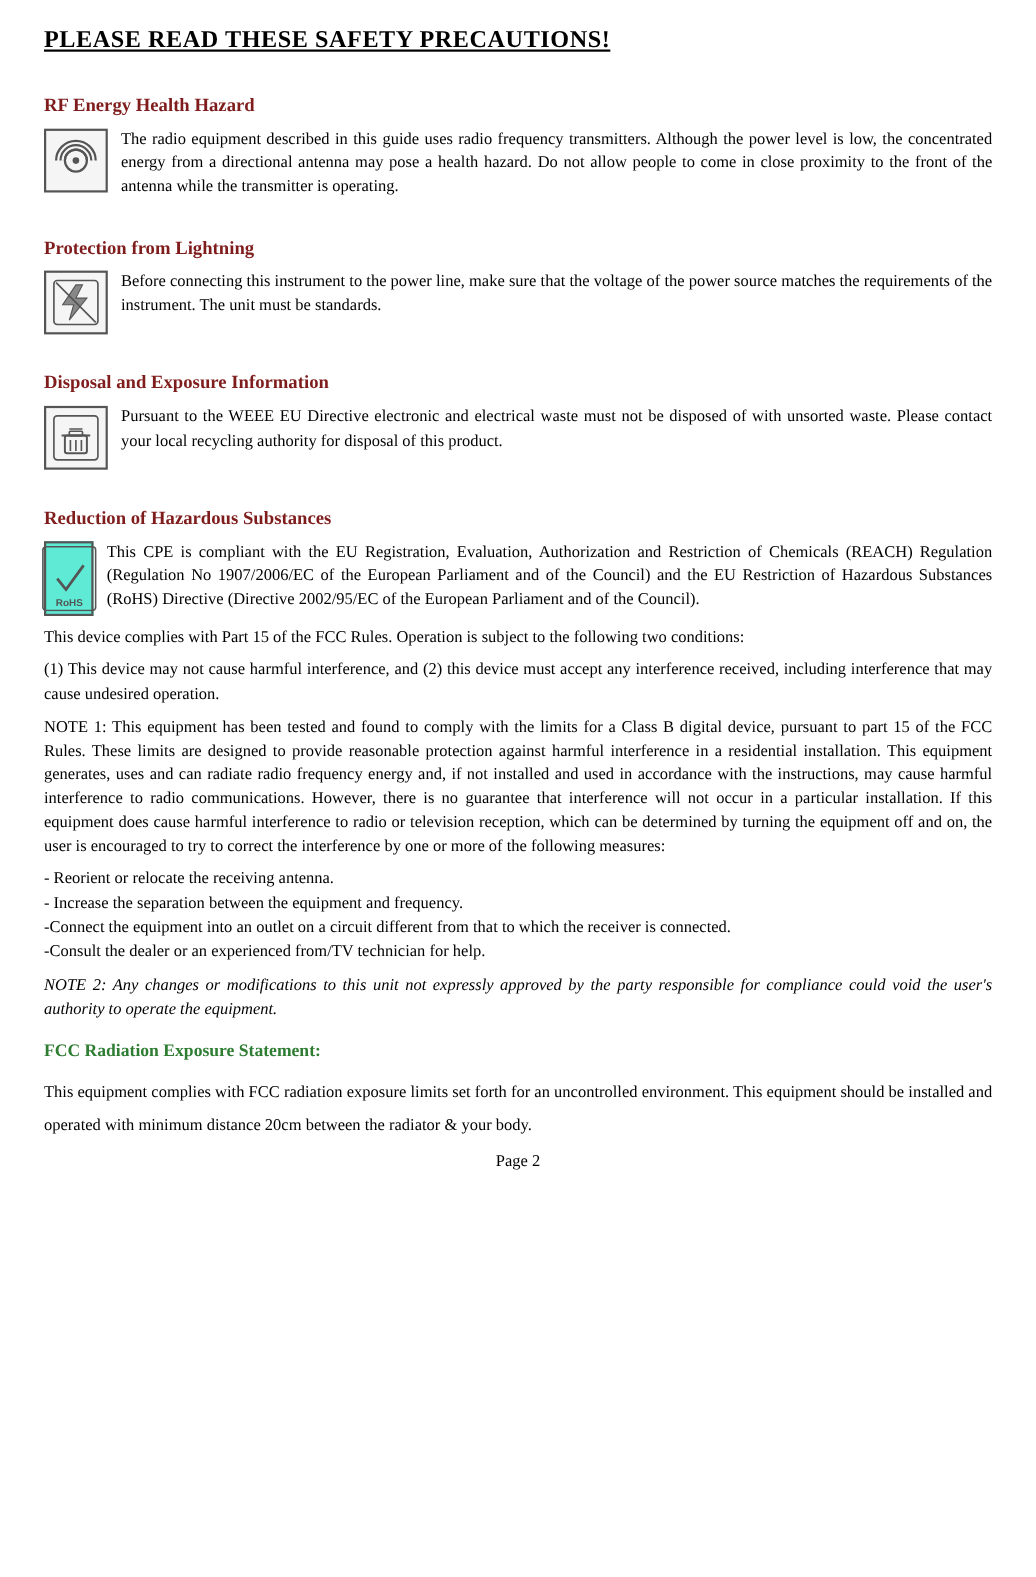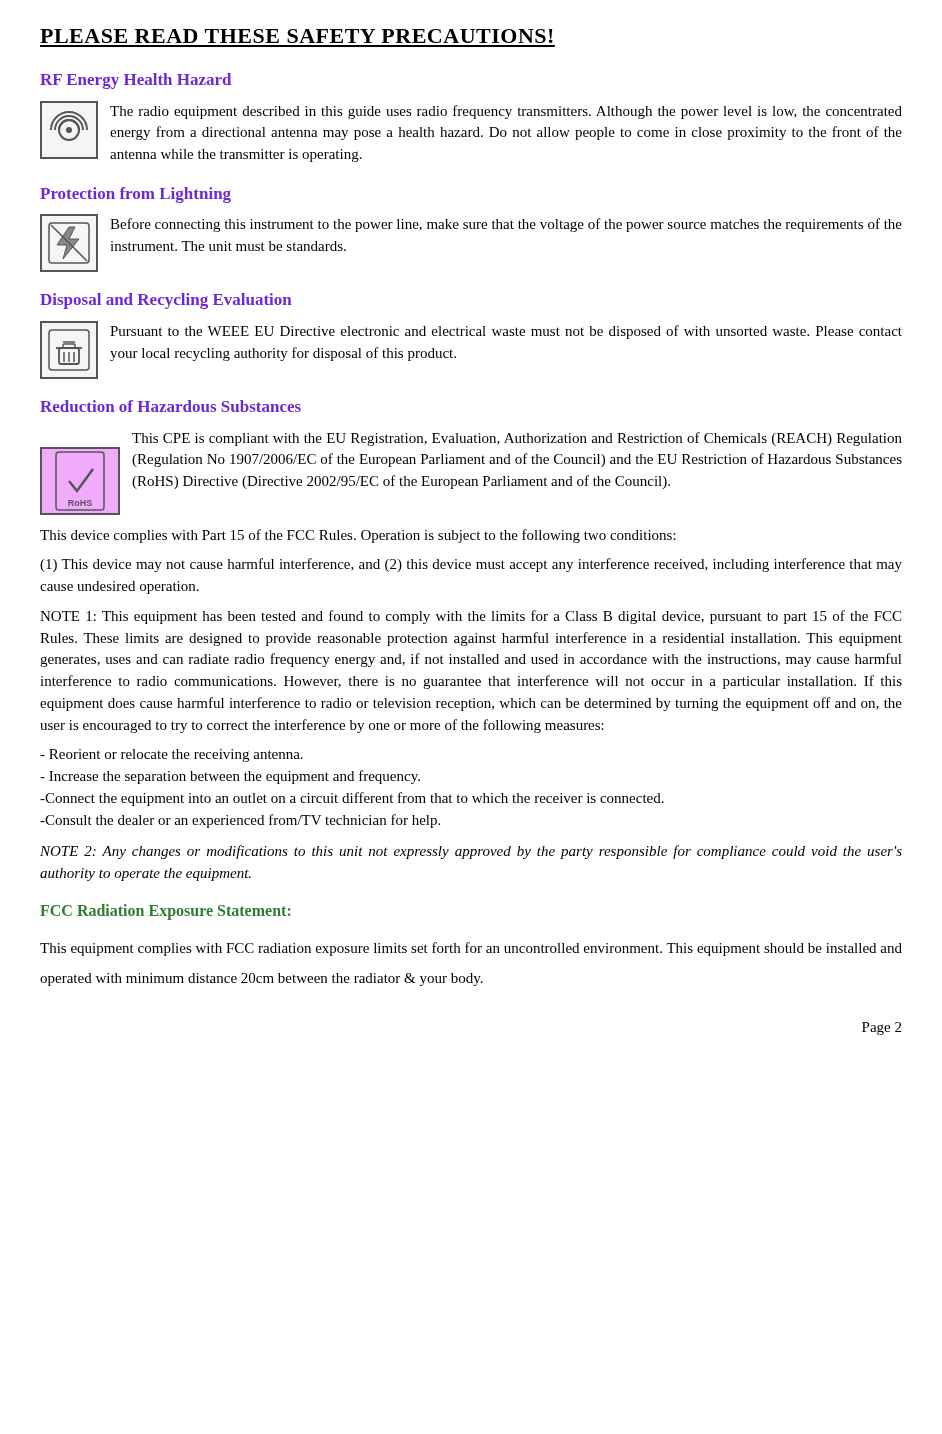--- a/index.html
+++ b/index.html
@@ -16,23 +16,23 @@
       font-size: 22px;
       font-weight: bold;
       text-decoration: underline;
       color: #000;
       margin-bottom: 8px;
       letter-spacing: 0.5px;
     }
     .section-title {
       font-size: 17px;
       font-weight: bold;
-      color: #6d28d9;
+      color: #7f1d1d;
       margin-bottom: 8px;
-      margin-top: 16px;
+      margin-top: 32px;
     }
     .section-block {
       display: flex;
       align-items: flex-start;
       margin-bottom: 10px;
       gap: 12px;
     }
     .icon-box {
       width: 58px;
       height: 58px;
@@ -63,38 +63,37 @@
     }
     p.body-text {
       text-align: justify;
       margin-bottom: 8px;
     }
     .note-block {
       text-align: justify;
       margin-bottom: 8px;
     }
     .page-num {
-      text-align: right;
-      margin-top: 24px;
+      text-align: center;
+      margin-top: 8px;
       font-size: 15px;
     }
     .rohs-box {
-      width: 80px;
+      width: 45px;
       height: 68px;
       border: 2px solid #555;
       flex-shrink: 0;
       display: flex;
       align-items: center;
       justify-content: center;
       flex-direction: column;
       font-size: 11px;
       font-weight: bold;
-      background: #f0abfc;
+      background: #5eead4;
       padding: 2px;
-      margin-top: 19px;
     }
   </style>
 </head>
 <body>
 
 <div class="main-title">PLEASE READ THESE SAFETY PRECAUTIONS!</div>
 
 <div>
   <div class="section-title">RF Energy Health Hazard</div>
   <div class="section-block">
@@ -119,21 +118,21 @@
         <rect x="2" y="2" width="40" height="40" rx="3" fill="none" stroke="#555" stroke-width="1.5"></rect>
         <polygon points="22,6 10,24 20,24 16,38 32,18 22,18 28,6" fill="#888" stroke="#555" stroke-width="1"></polygon>
         <line x1="4" y1="4" x2="40" y2="40" stroke="#555" stroke-width="1.5"></line>
       </svg>
     </div>
     <div class="section-text">Before connecting this instrument to the power line, make sure that the voltage of the power source matches the requirements of the instrument. The unit must be standards.</div>
   </div>
 </div>
 
 <div>
-  <div class="section-title">Disposal and Recycling Evaluation</div>
+  <div class="section-title">Disposal and Exposure Information</div>
   <div class="section-block">
     <div class="icon-box">
       <svg width="44" height="44" viewBox="0 0 44 44">
         <rect x="2" y="2" width="40" height="40" rx="3" fill="none" stroke="#555" stroke-width="1.5"></rect>
 
         <rect x="12" y="20" width="20" height="16" rx="2" fill="none" stroke="#555" stroke-width="1.8"></rect>
         <line x1="9" y1="20" x2="35" y2="20" stroke="#555" stroke-width="1.8"></line>
         <rect x="16" y="16" width="12" height="4" rx="1" fill="none" stroke="#555" stroke-width="1.5"></rect>
         <line x1="17" y1="24" x2="17" y2="34" stroke="#555" stroke-width="1.5"></line>
         <line x1="22" y1="24" x2="22" y2="34" stroke="#555" stroke-width="1.5"></line>

